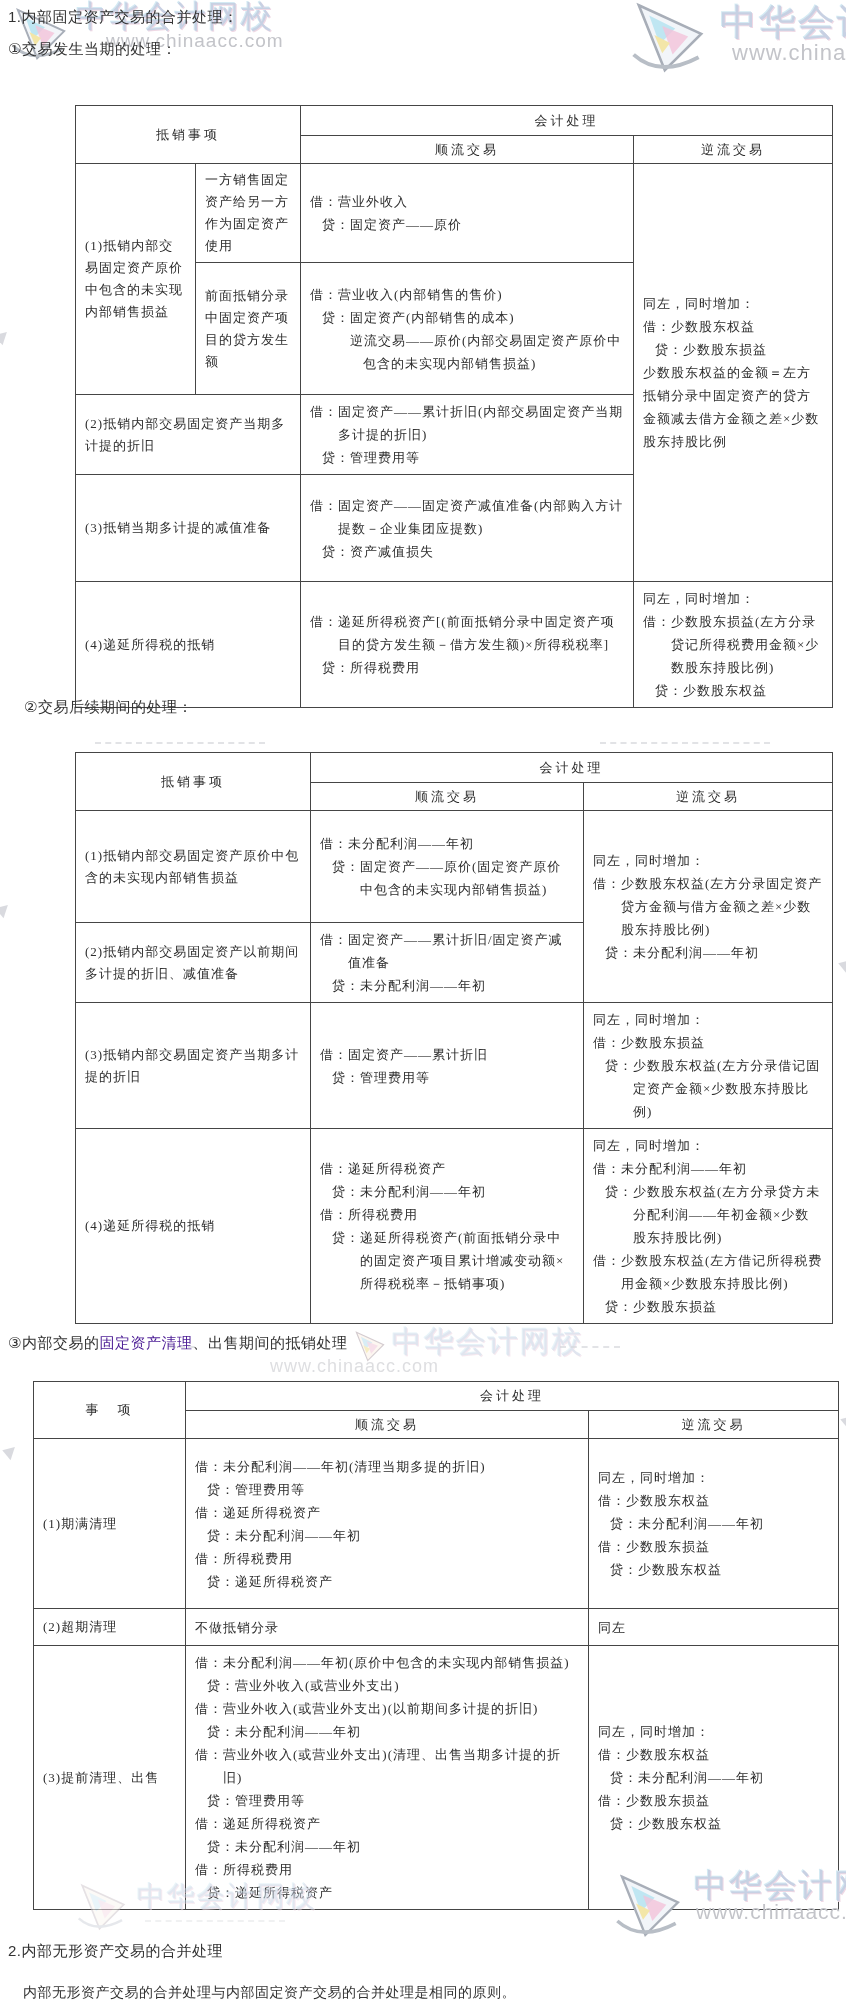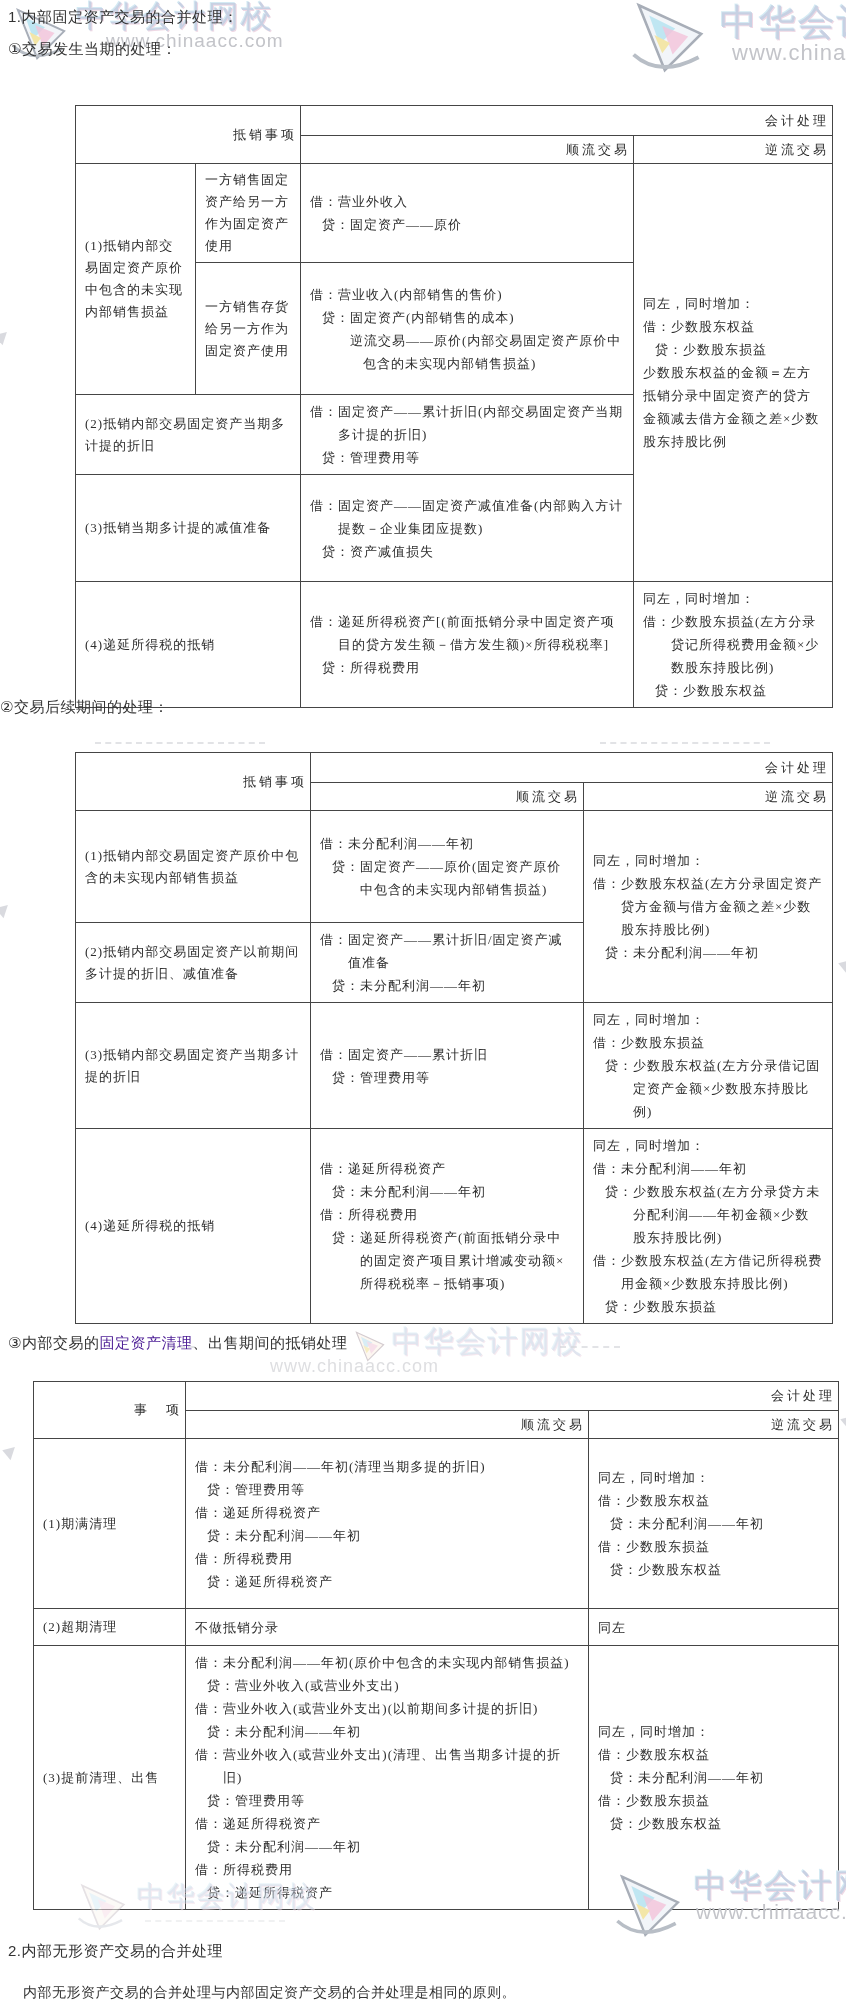--- a/index.html
+++ b/index.html
@@ -6,21 +6,21 @@
   body{position:relative;width:846px;height:2012px;background:#ffffff;overflow:hidden;
        font-family:"Liberation Sans","DejaVu Sans",sans-serif;color:#333}
 
   .hd{position:absolute;font-size:15px;color:#333;letter-spacing:.5px;white-space:nowrap}
   .para{position:absolute;font-size:14px;color:#333;letter-spacing:.5px;white-space:nowrap}
   .link{color:#4c1d95;cursor:pointer}
 
   .tbl{position:absolute;border-collapse:collapse;table-layout:fixed;
        font-family:"Liberation Serif","DejaVu Serif",serif;color:#2e2e2e;font-size:13px}
   .tbl td{border:1px solid #454545;vertical-align:middle;padding:5px 9px;letter-spacing:1px;word-break:break-all}
-  .tbl td.hc{text-align:right;letter-spacing:3px;padding:3px}
+  .tbl td.hc{text-align:center;letter-spacing:3px;padding:3px}
   .tbl td.item{line-height:22px}
   .tbl td.ent{line-height:23px}
   .ln{min-height:10px}
   .ln.l0{padding-left:28px;text-indent:-28px}
   .ln.l1{margin-left:12px;padding-left:28px;text-indent:-28px}
   .ln.l2{margin-left:40px;padding-left:13px;text-indent:-13px}
 
   .t1 tr.h1{height:30px}.t1 tr.h2{height:28px}.t1 tr.r1a{height:77px}.t1 tr.r1b{height:132px}
   .t1 tr.r2{height:78px}.t1 tr.r3{height:107px}.t1 tr.r4{height:123px}
   .t2 tr.h1{height:30px}.t2 tr.h2{height:28px}.t2 tr.r1{height:112px}.t2 tr.r2{height:73px}
@@ -89,21 +89,21 @@
           <div class="ln l1">贷：固定资产——原价</div>
         </td>
     <td rowspan="4" class="ent">
           <div class="ln p">同左，同时增加：</div>
           <div class="ln l0">借：少数股东权益</div>
           <div class="ln l1">贷：少数股东损益</div>
           <div class="ln p">少数股东权益的金额＝左方抵销分录中固定资产的贷方金额减去借方金额之差×少数股东持股比例</div>
         </td>
   </tr>
   <tr class="r1b">
-    <td class="item">一方销售存货给另一方作为固定资产使用</td>
+    <td class="item">前面抵销分录中固定资产项目的贷方发生额</td>
     <td class="ent">
           <div class="ln l0">借：营业收入(内部销售的售价)</div>
           <div class="ln l1">贷：固定资产(内部销售的成本)</div>
           <div class="ln l2">逆流交易——原价(内部交易固定资产原价中包含的未实现内部销售损益)</div>
         </td>
   </tr>
   <tr class="r2">
     <td colspan="2" class="item">(2)抵销内部交易固定资产当期多计提的折旧</td>
     <td class="ent">
           <div class="ln l0">借：固定资产——累计折旧(内部交易固定资产当期多计提的折旧)</div>
@@ -125,21 +125,21 @@
         </td>
     <td class="ent">
           <div class="ln p">同左，同时增加：</div>
           <div class="ln l0">借：少数股东损益(左方分录贷记所得税费用金额×少数股东持股比例)</div>
           <div class="ln l1">贷：少数股东权益</div>
         </td>
   </tr>
 </tbody>
   </table>
 
-<div class="hd" style="left:0;top:698px">②交易后续期间的处理：</div>
+<div class="hd" style="left:24px;top:698px">②交易后续期间的处理：</div>
 <div class="squiggle" style="left:95px;top:742px"></div>
 <div class="squiggle" style="left:600px;top:742px"></div>
 
 <table class="tbl t2" style="left:75px;top:752px;width:758px">
   <colgroup>
       <col style="width:235px">
       <col style="width:273px">
       <col>
     </colgroup>
   <tbody>

